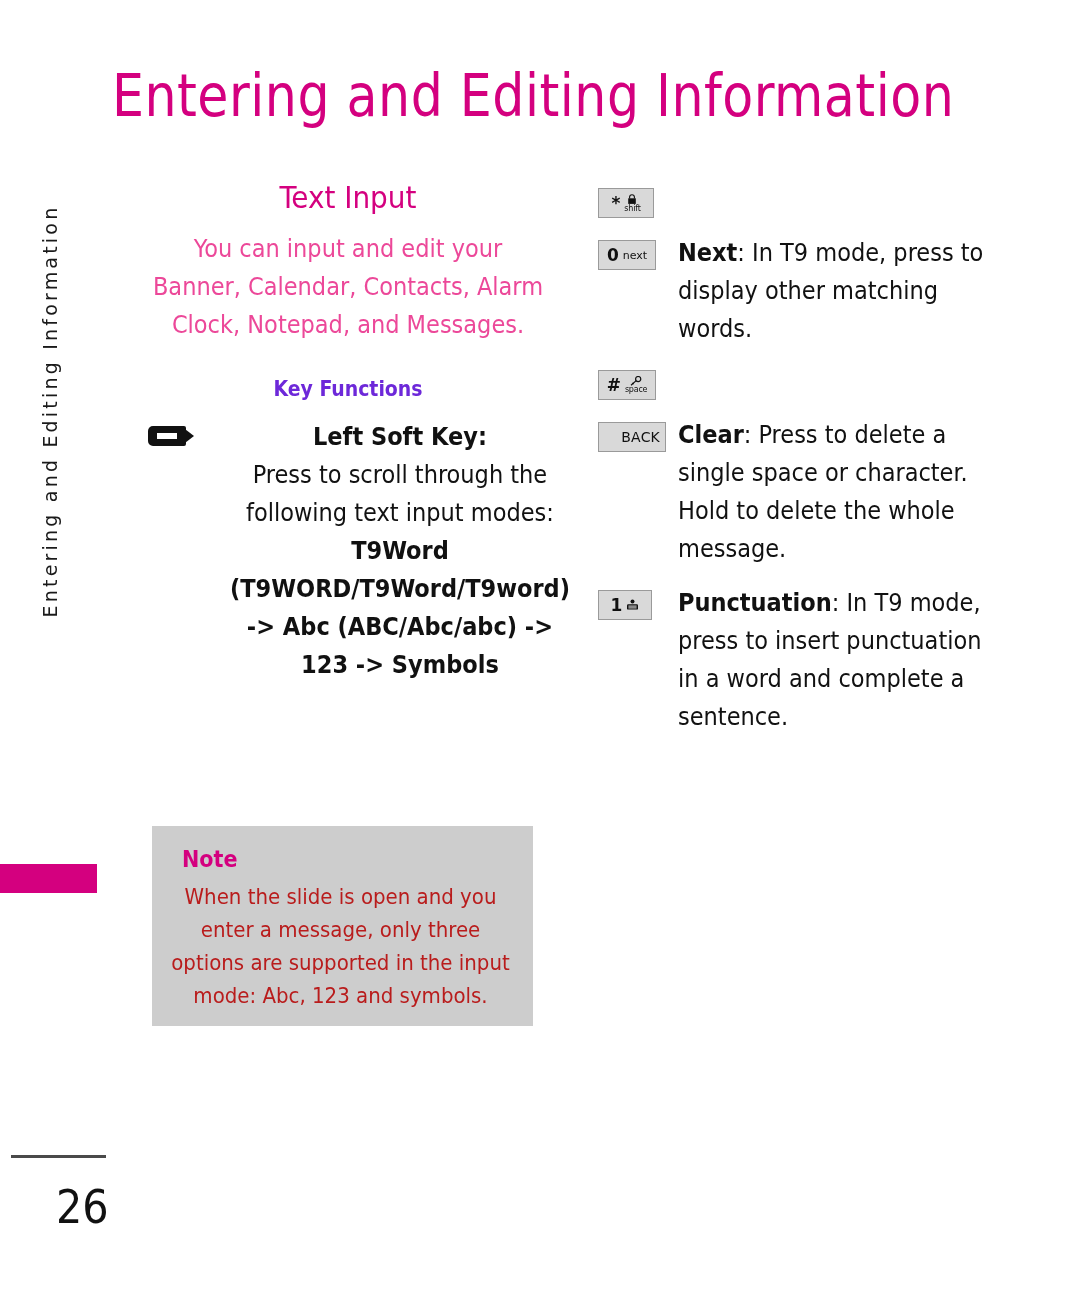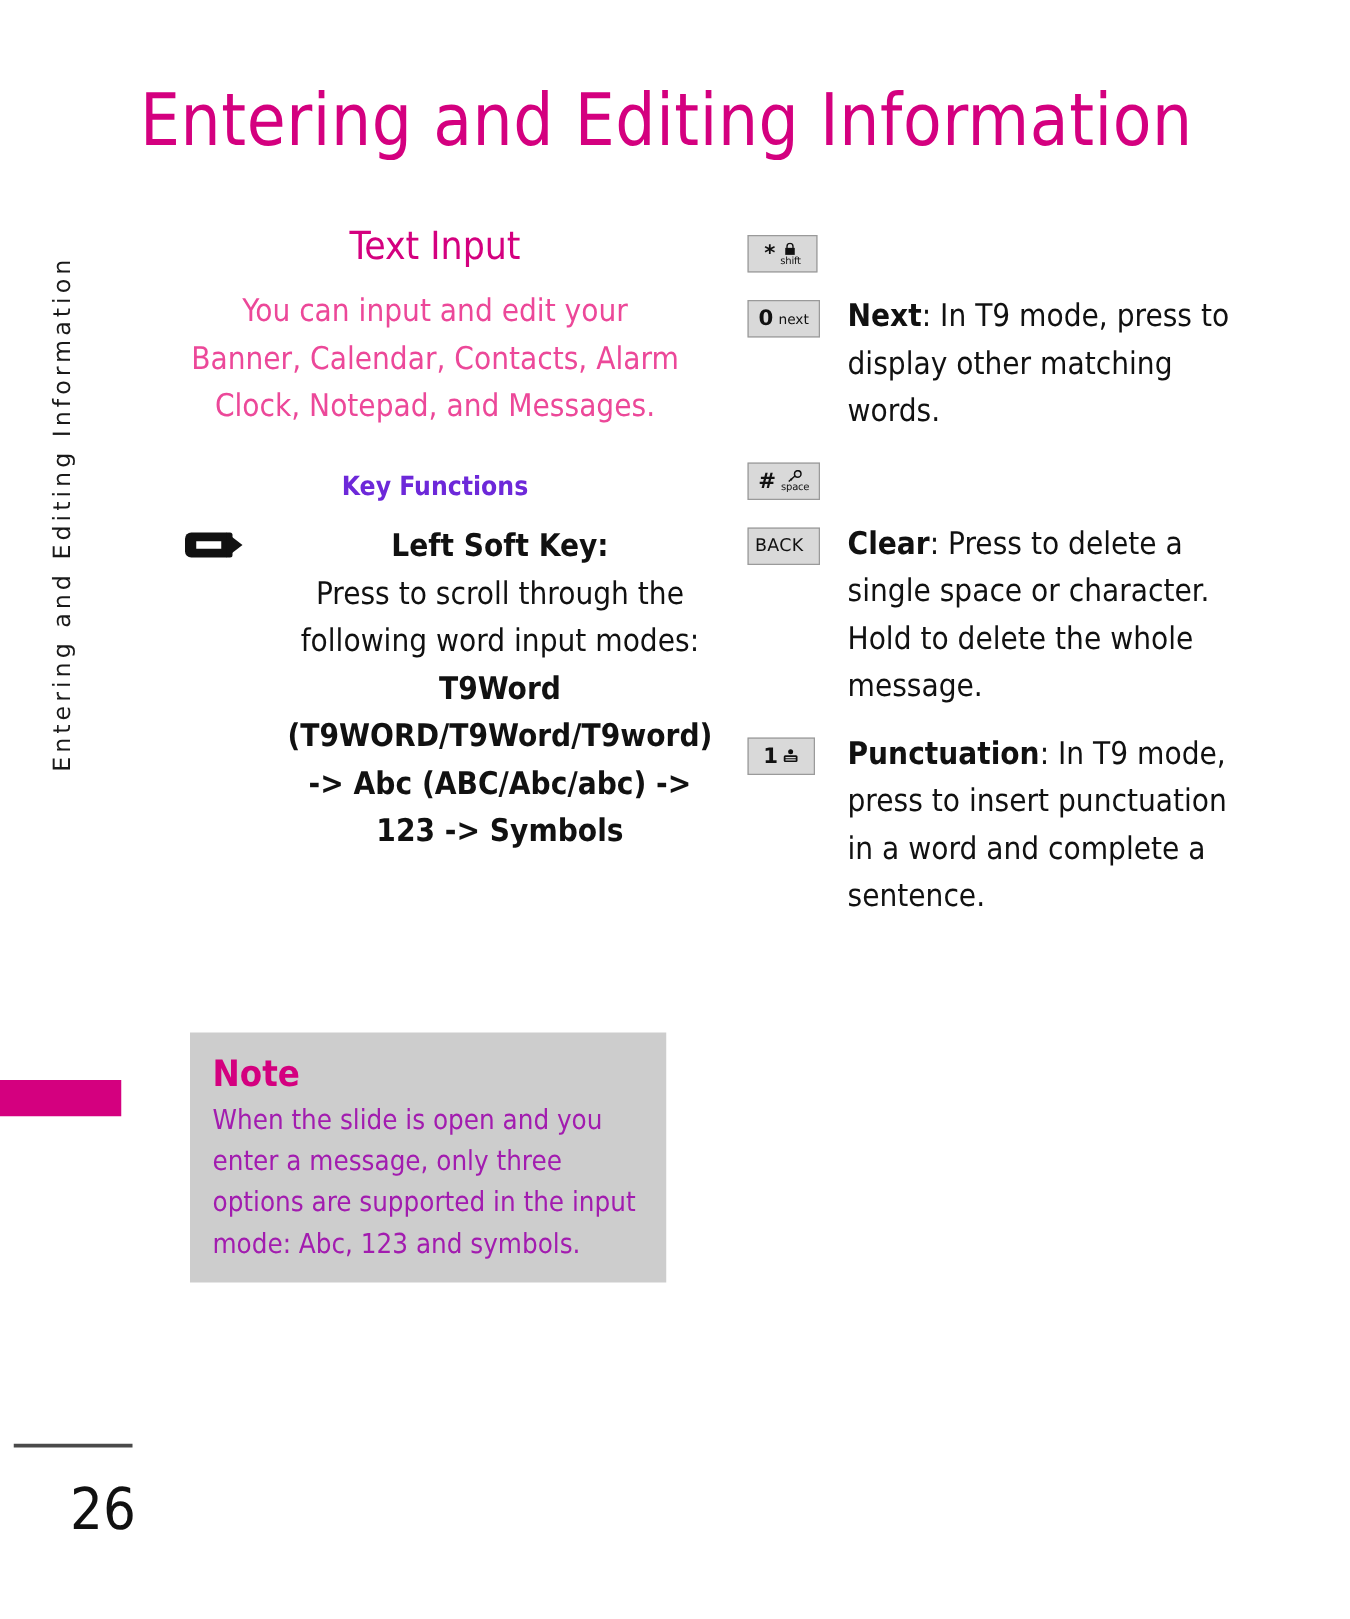--- a/index.html
+++ b/index.html
@@ -197,22 +197,22 @@
     color: #111111;
     line-height: 1;
     letter-spacing: -0.2px;
   }
   .phonekey .glyph {
     font-size: 11px;
     line-height: 1;
     color: #111111;
   }
   .phonekey.back-key {
-    width: 58px;
-    justify-content: flex-start;
+    width: 68px;
+    justify-content: flex-end;
   }
   .phonekey.back-key .big {
     font-size: 14px;
     font-weight: normal;
     letter-spacing: 0.2px;
   }
   .phonekey.key-star { width: 56px; }
   .phonekey.key-zero { width: 58px; }
   .phonekey.key-hash { width: 58px; }
   .phonekey.key-one  { width: 54px; }
@@ -231,32 +231,33 @@
     left: 152px;
     top: 826px;
     width: 381px;
     height: 200px;
     box-sizing: border-box;
     background: #cdcdcd;
     padding: 18px 22px 0 18px;
   }
   .note-title {
     font-family: "DejaVu Sans Condensed", "Liberation Sans", sans-serif;
-    font-size: 29px;
+    font-size: 23px;
     line-height: 30px;
     font-weight: bold;
     color: #d4007f;
-    margin: 0 0 6px 0;
+    margin: 0 0 6px 12px;
   }
   .note-body {
     font-family: "DejaVu Sans Condensed", "Liberation Sans", sans-serif;
     font-size: 22px;
     line-height: 33px;
-    color: #a21caf;
+    color: #b91c1c;
     margin: 0;
+    text-align: center;
   }
 
   
   .footer-rule {
     position: absolute;
     left: 11px;
     top: 1155px;
     width: 95px;
     height: 3px;
     background: #4a4a4a;
@@ -291,21 +292,21 @@
     <div class="keyrow">
       <div class="keycell">
         <span class="softkey-icon">
           <span class="body"></span>
           <span class="arrow"></span>
           <span class="slot"></span>
         </span>
       </div>
       <div class="keytext">
         <span class="b">Left Soft Key:</span><br>
-        <span>Press to scroll through the following word input modes: </span><span class="b">T9Word (T9WORD/T9Word/T9word) -&gt; Abc (ABC/Abc/abc) -&gt; 123 -&gt; Symbols</span>
+        <span>Press to scroll through the following text input modes: </span><span class="b">T9Word (T9WORD/T9Word/T9word) -&gt; Abc (ABC/Abc/abc) -&gt; 123 -&gt; Symbols</span>
       </div>
     </div>
   </div>
 
   <div class="note-box">
     <div class="note-title">Note</div>
     <p class="note-body">When the slide is open and you enter a message, only three options are supported in the input mode: Abc, 123 and symbols.</p>
   </div>
 
   <div class="col-right">

